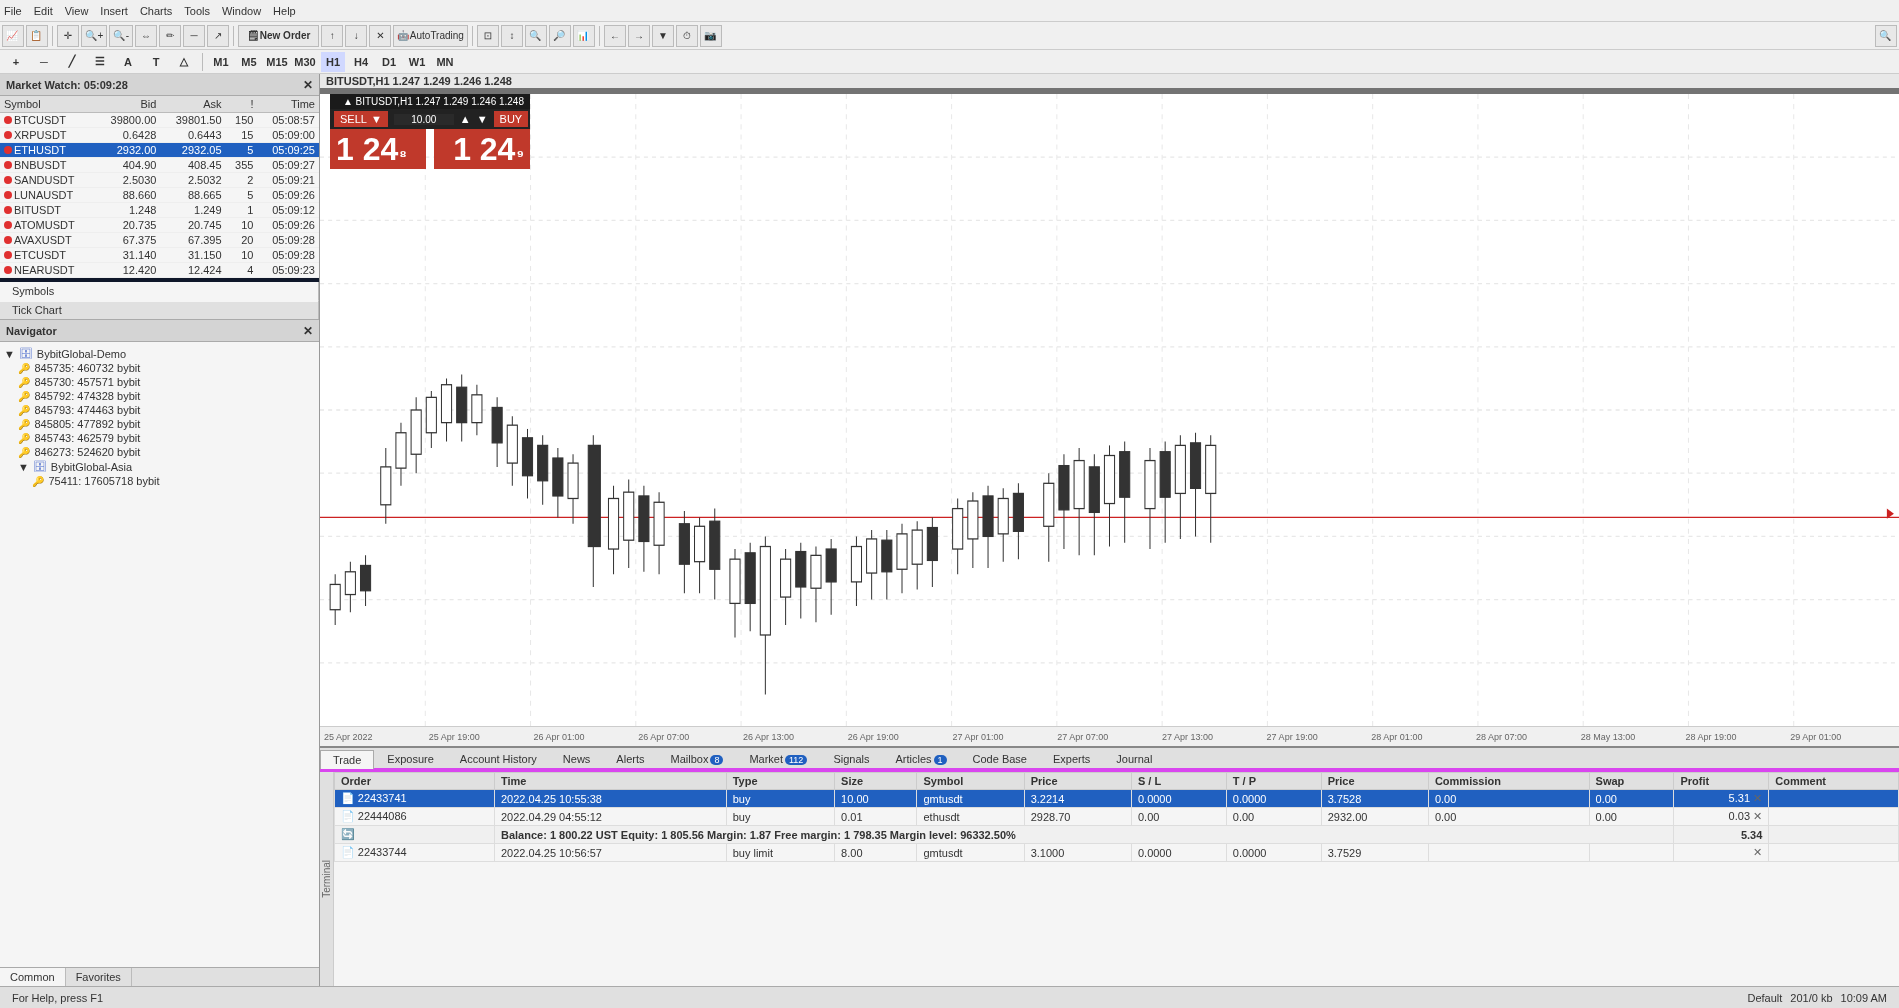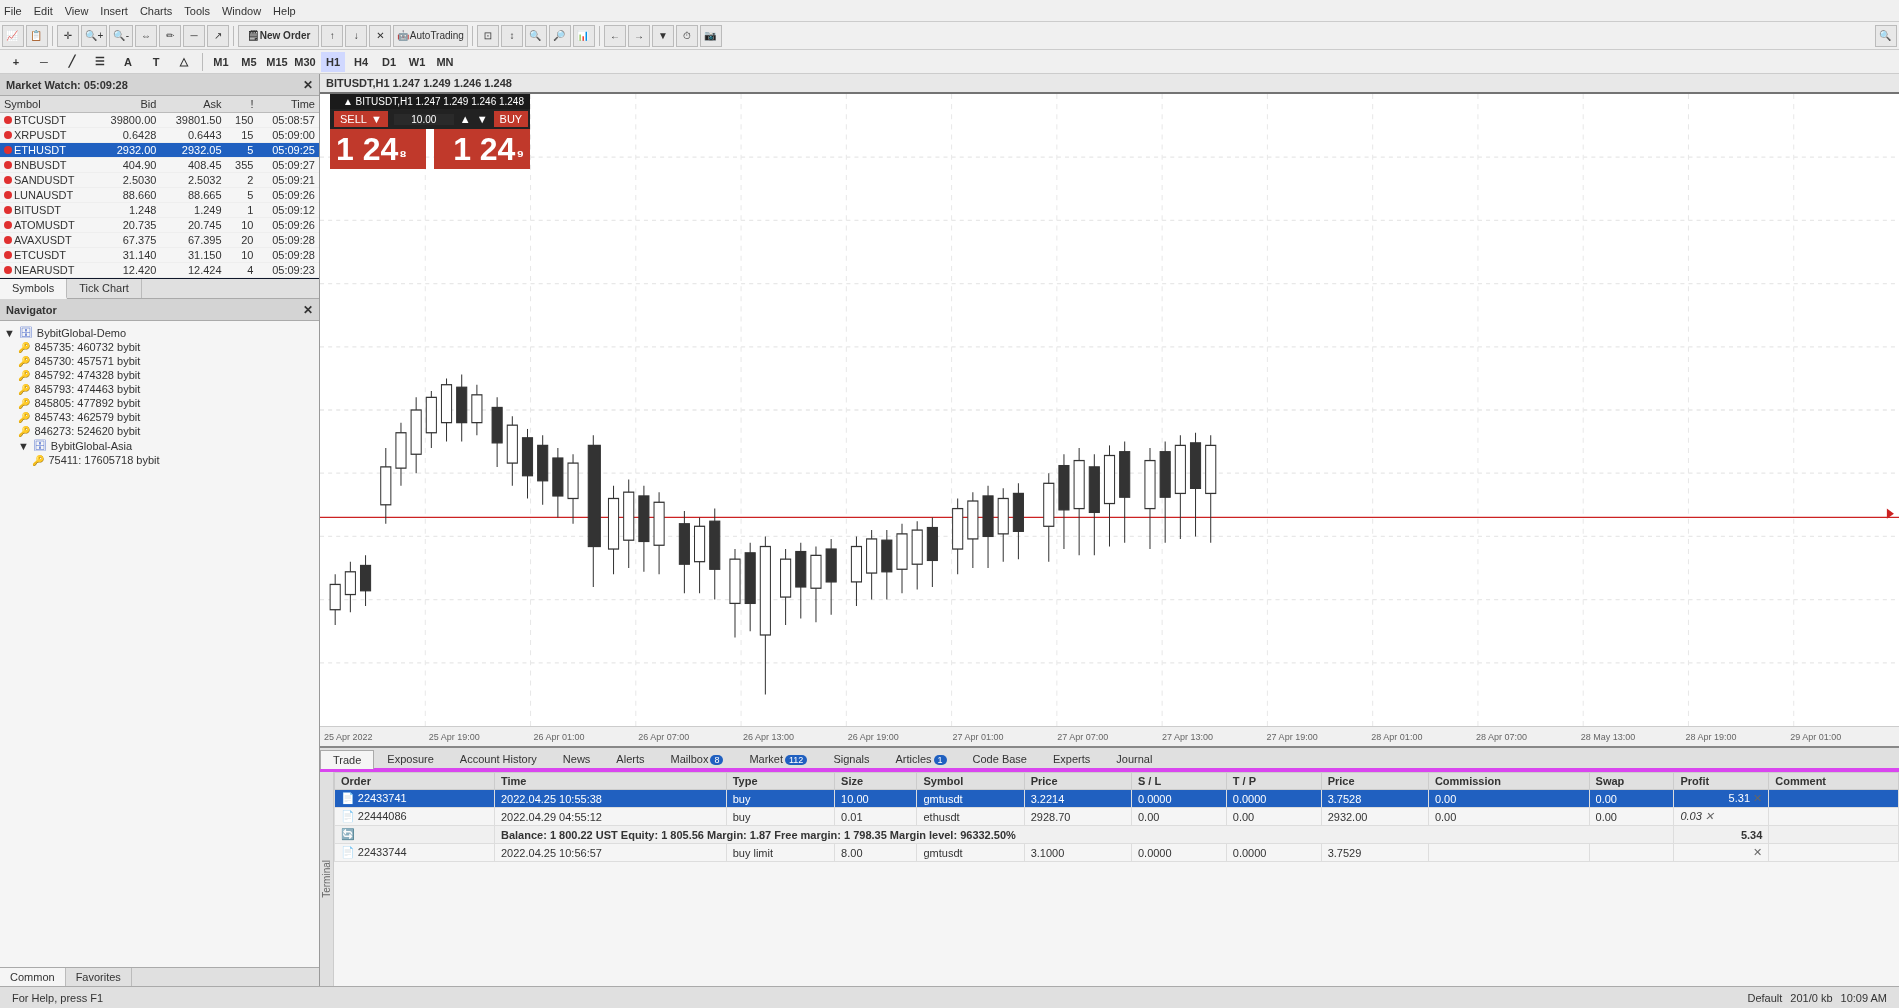--- a/index.html
+++ b/index.html
@@ -30,37 +30,37 @@
     .market-watch { flex: 0 0 auto; border-bottom: 1px solid #aaa; }
     .panel-header { background: #d4d4d4; height: 22px; display: flex; align-items: center; justify-content: space-between; padding: 0 6px; border-bottom: 1px solid #aaa; font-weight: bold; font-size: 11px; }
     .panel-close { cursor: pointer; font-size: 12px; }
     .mw-table { width: 100%; border-collapse: collapse; font-size: 11px; }
     .mw-table th { background: #e0e0e0; border-bottom: 1px solid #bbb; padding: 2px 4px; text-align: right; font-weight: normal; }
     .mw-table th:first-child { text-align: left; }
     .mw-table td { padding: 1px 4px; text-align: right; border-bottom: 1px solid #eee; white-space: nowrap; }
     .mw-table td:first-child { text-align: left; }
     .mw-table tr.selected { background: #2060c0; color: white; }
     .symbol-dot { display: inline-block; width: 8px; height: 8px; border-radius: 50%; background: #e03030; margin-right: 2px; }
-    .mw-tabs { display: flex; background: #e0e0e0; border-top: 1px solid #0f172a; }
+    .mw-tabs { display: flex; background: #e0e0e0; border-top: 4px solid #0f172a; flex-direction: column; }
     .mw-tab { padding: 3px 12px; cursor: pointer; font-size: 11px; border-right: 1px solid #bbb; }
     .mw-tab.active { background: #f5f5f5; border-bottom: 2px solid #f5f5f5; margin-bottom: -1px; }
 
     
     .navigator { flex: 1; overflow: hidden; display: flex; flex-direction: column; }
     .nav-tree { flex: 1; overflow-y: auto; padding: 4px; font-size: 11px; }
     .nav-item { display: flex; align-items: center; padding: 1px 0; cursor: pointer; }
     .nav-indent { padding-left: 14px; }
     .nav-indent2 { padding-left: 28px; }
     .nav-tabs { display: flex; background: #e0e0e0; border-top: 1px solid #aaa; }
     .nav-tab { padding: 3px 10px; cursor: pointer; font-size: 11px; border-right: 1px solid #bbb; }
     .nav-tab.active { background: #f5f5f5; }
 
     
     .chart-area { flex: 1; display: flex; flex-direction: column; background: #ffffff; position: relative; overflow: hidden; }
-    .chart-header { background: #e8e8e8; height: 20px; display: flex; align-items: center; padding: 0 6px; font-size: 11px; font-weight: bold; border-bottom: 2px solid #737373; }
+    .chart-header { background: #e8e8e8; height: 20px; display: flex; align-items: center; padding: 0 6px; font-size: 11px; font-weight: bold; border-bottom: 6px solid #737373; }
 
     
     .trade-widget { position: absolute; top: 20px; left: 10px; z-index: 10; display: flex; flex-direction: column; width: 200px; }
     .widget-symbol { background: #1a1a1a; color: white; font-size: 10px; padding: 2px 6px; display: flex; justify-content: flex-end; }
     .btn-sell { background: #c0392b; color: white; width: 100px; padding: 2px 6px; display: flex; align-items: center; gap: 4px; cursor: pointer; }
     .btn-buy { background: #c0392b; color: white; width: 100px; padding: 2px 6px; display: flex; align-items: center; gap: 4px; cursor: pointer; justify-content: flex-end; }
     .widget-lot { background: #2a2a2a; color: white; font-size: 10px; border: none; width: 60px; text-align: center; }
     .big-price { font-size: 32px; font-weight: bold; line-height: 1; }
     .small-price { font-size: 16px; font-weight: bold; align-self: flex-end; }
     .price-row { display: flex; justify-content: space-between; }
@@ -619,21 +619,21 @@
       <td>2022.04.29 04:55:12</td>
       <td>buy</td>
       <td>0.01</td>
       <td>ethusdt</td>
       <td>2928.70</td>
       <td>0.00</td>
       <td>0.00</td>
       <td>2932.00</td>
       <td>0.00</td>
       <td>0.00</td>
-      <td style="text-align:left;font-style:italic;">0.03 <span class="close-x">✕</span></td>
+      <td style="text-align:right;">0.03 <span class="close-x">✕</span></td>
       <td></td>
     </tr>
                 <tr class="balance-row">
       <td><span>🔄</span></td>
       <td colspan="10">Balance: 1 800.22 UST  Equity: 1 805.56  Margin: 1.87  Free margin: 1 798.35  Margin level: 96332.50%</td>
       <td style="text-align:right;">5.34</td>
       <td></td>
     </tr>
                 <tr class="pending-row">
       <td><span>📄</span> 22433744</td>

